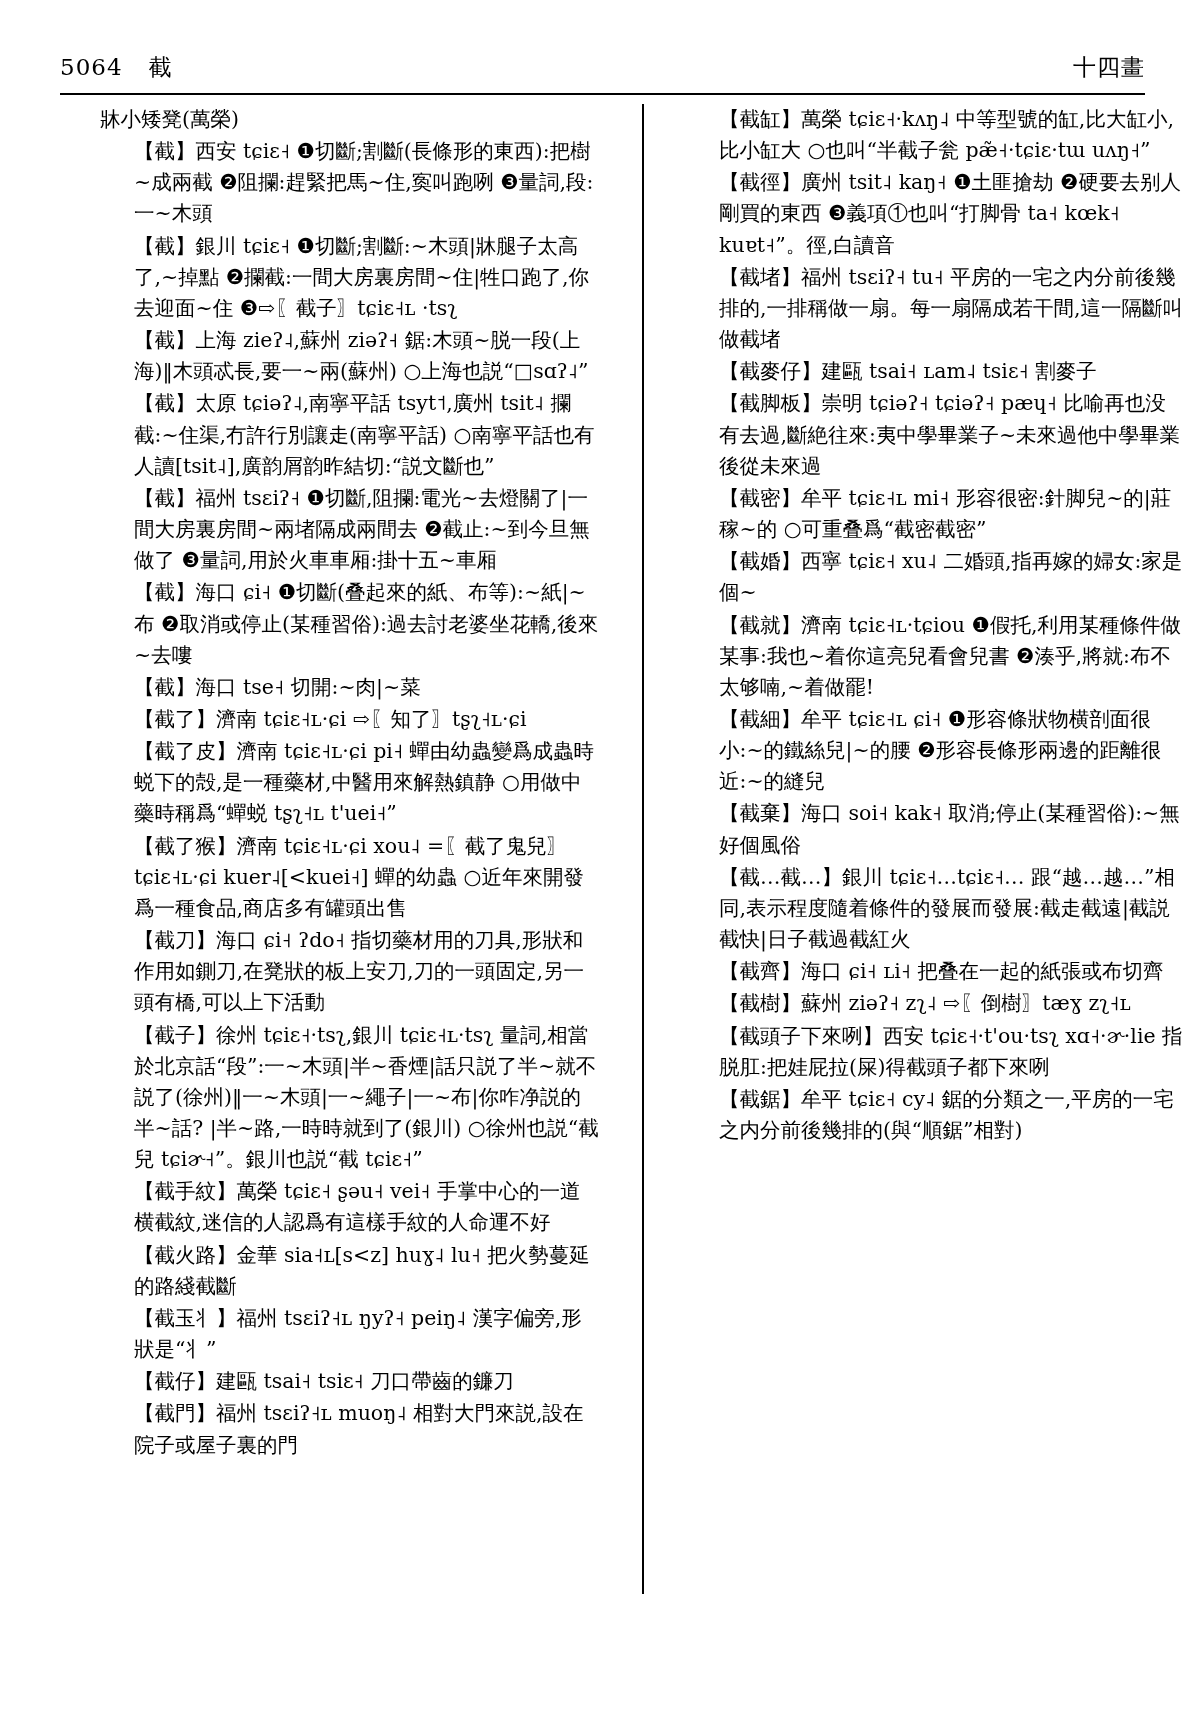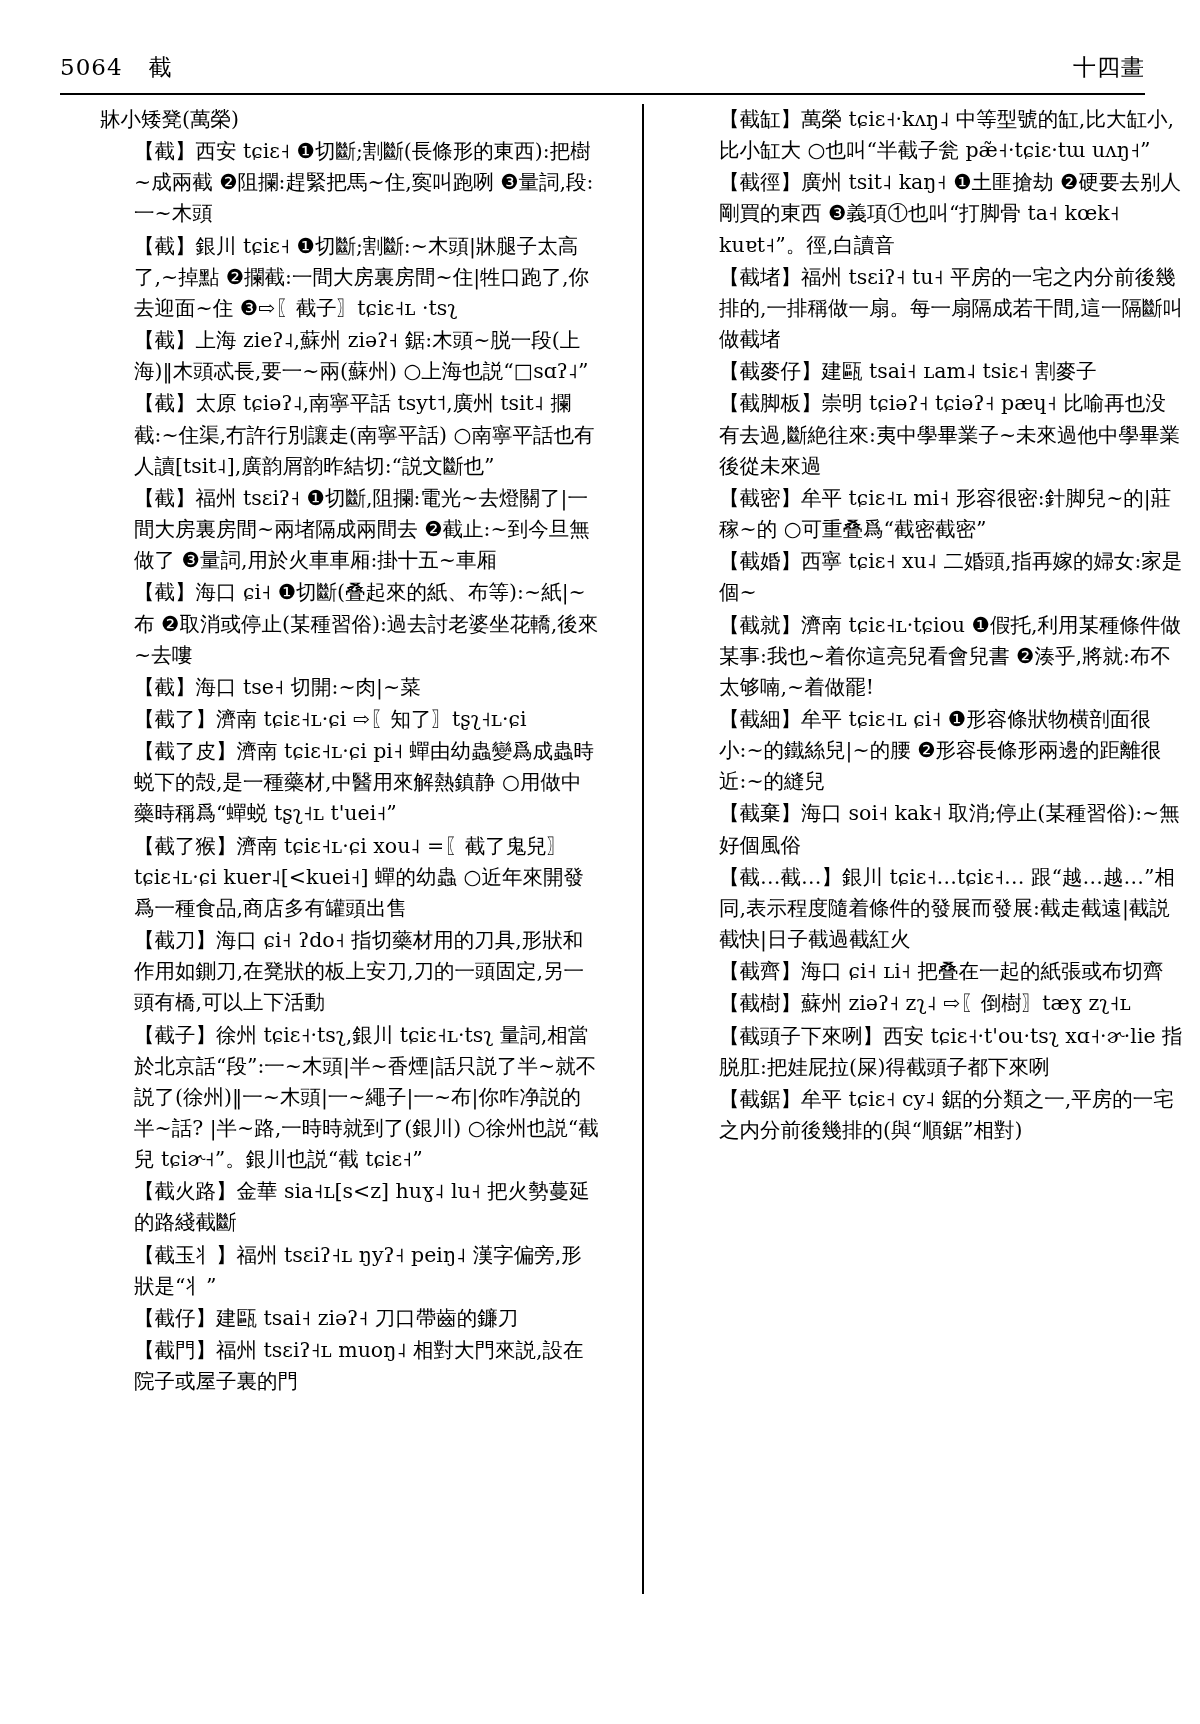--- a/index.html
+++ b/index.html
@@ -103,23 +103,24 @@
         <div class="entry">【截】上海 zieʔ˨,蘇州 ziəʔ˧ 鋸:木頭~脱一段(上海)‖木頭忒長,要一~兩(蘇州) ○上海也説“□sɑʔ˨”</div>
         <div class="entry">【截】太原 tɕiəʔ˨,南寧平話 tsyt˦,廣州 tsit˨ 攔截:~住渠,冇許行別讓走(南寧平話) ○南寧平話也有人讀[tsit˨],廣韵屑韵昨結切:“説文斷也”</div>
         <div class="entry">【截】福州 tsɛiʔ˧ ❶切斷,阻攔:電光~去燈關了|一間大房裏房間~兩堵隔成兩間去 ❷截止:~到今旦無做了 ❸量詞,用於火車車厢:掛十五~車厢</div>
         <div class="entry">【截】海口 ɕi˧ ❶切斷(叠起來的紙、布等):~紙|~布 ❷取消或停止(某種習俗):過去討老婆坐花轎,後來~去嘍</div>
         <div class="entry">【截】海口 tse˧ 切開:~肉|~菜</div>
         <div class="entry">【截了】濟南 tɕiɛ˧ʟ·ɕi ⇨〖知了〗tʂʅ˧ʟ·ɕi</div>
         <div class="entry">【截了皮】濟南 tɕiɛ˧ʟ·ɕi pi˧ 蟬由幼蟲變爲成蟲時蜕下的殻,是一種藥材,中醫用來解熱鎮静 ○用做中藥時稱爲“蟬蜕 tʂʅ˧ʟ t'uei˧”</div>
         <div class="entry">【截了猴】濟南 tɕiɛ˧ʟ·ɕi xou˨ =〖截了鬼兒〗tɕiɛ˧ʟ·ɕi kuer˨[&lt;kuei˧] 蟬的幼蟲 ○近年來開發爲一種食品,商店多有罐頭出售</div>
         <div class="entry">【截刀】海口 ɕi˧ ʔdo˧ 指切藥材用的刀具,形狀和作用如鍘刀,在凳狀的板上安刀,刀的一頭固定,另一頭有橋,可以上下活動</div>
         <div class="entry">【截子】徐州 tɕiɛ˧·tsʅ,銀川 tɕiɛ˧ʟ·tsʅ 量詞,相當於北京話“段”:一~木頭|半~香煙|話只説了半~就不説了(徐州)‖一~木頭|一~繩子|一~布|你咋净説的半~話? |半~路,一時時就到了(銀川) ○徐州也説“截兒 tɕiɚ˧”。銀川也説“截 tɕiɛ˧”</div>
+        <div class="entry">【截手紋】萬榮 tɕiɛ˧ ʂəu˧ vei˧ 手掌中心的一道横截紋,迷信的人認爲有這樣手紋的人命運不好</div>
         <div class="entry">【截火路】金華 sia˧ʟ[s&lt;z] huɣ˨ lu˧ 把火勢蔓延的路綫截斷</div>
         <div class="entry">【截玉丬】福州 tsɛiʔ˧ʟ ŋyʔ˧ peiŋ˨ 漢字偏旁,形狀是“丬”</div>
-        <div class="entry">【截仔】建甌 tsai˧ ziəʔ˧ 刀口帶齒的鐮刀</div>
+        <div class="entry">【截仔】建甌 tsai˧ tsiɛ˧ 刀口帶齒的鐮刀</div>
         <div class="entry">【截門】福州 tsɛiʔ˧ʟ muoŋ˨ 相對大門來説,設在院子或屋子裏的門</div>
       </div>
     <div class="divider"></div>
     <div class="col right" id="col-right">
         <div class="entry">【截缸】萬榮 tɕiɛ˧·kʌŋ˨ 中等型號的缸,比大缸小,比小缸大 ○也叫“半截子瓮 pæ̃˧·tɕiɛ·tɯ uʌŋ˧”</div>
         <div class="entry">【截徑】廣州 tsit˨ kaŋ˧ ❶土匪搶劫 ❷硬要去别人剛買的東西 ❸義項①也叫“打脚骨 ta˧ kœk˧ kuɐt˧”。徑,白讀音</div>
         <div class="entry">【截堵】福州 tsɛiʔ˧ tu˧ 平房的一宅之内分前後幾排的,一排稱做一扇。每一扇隔成若干間,這一隔斷叫做截堵</div>
         <div class="entry">【截麥仔】建甌 tsai˧ ʟam˨ tsiɛ˧ 割麥子</div>
         <div class="entry">【截脚板】崇明 tɕiəʔ˧ tɕiəʔ˧ pæɥ˧ 比喻再也没有去過,斷絶往來:夷中學畢業子~未來過他中學畢業後從未來過</div>
         <div class="entry">【截密】牟平 tɕiɛ˧ʟ mi˧ 形容很密:針脚兒~的|莊稼~的 ○可重叠爲“截密截密”</div>

